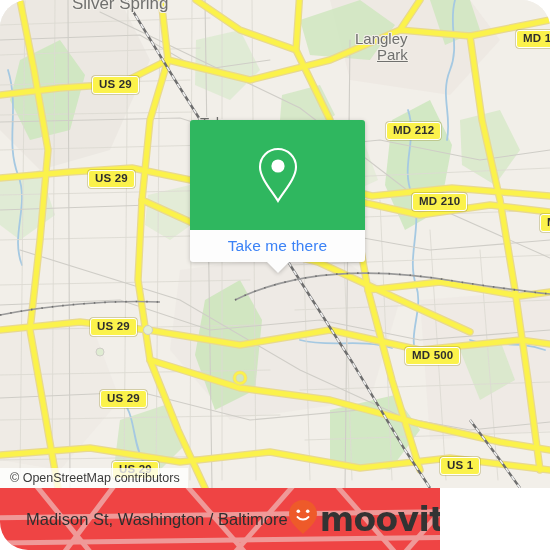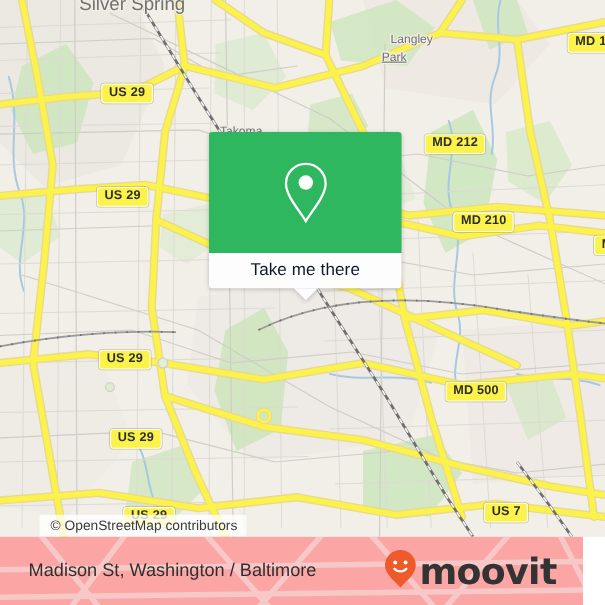--- a/index.html
+++ b/index.html
@@ -11,20 +11,21 @@
     font-family: "Liberation Sans", sans-serif;
     background: #ffffff;
   }
 
   #app {
     position: relative;
     width: 550px;
     height: 550px;
     overflow: hidden;
     background: #ffffff;
+    border-radius: 28px;
   }
 
   
   #map {
     position: absolute;
     left: 0;
     top: 0;
     width: 550px;
     height: 488px;
     overflow: hidden;
@@ -45,21 +46,21 @@
     font-family: "Liberation Sans", sans-serif;
     white-space: nowrap;
     text-shadow:
        1.1px 0 0 #f2efe9, -1.1px 0 0 #f2efe9,
        0 1.1px 0 #f2efe9, 0 -1.1px 0 #f2efe9,
        0.8px 0.8px 0 #f2efe9, -0.8px 0.8px 0 #f2efe9,
        0.8px -0.8px 0 #f2efe9, -0.8px -0.8px 0 #f2efe9;
     pointer-events: none;
   }
   .place-label.big   { font-size: 17px; }
-  .place-label.mid   { font-size: 11px; }
+  .place-label.mid   { font-size: 15px; }
 
   
   .shield {
     position: absolute;
     background: #fbf24b;
     border: 1.6px solid #ffffff;
     border-radius: 3px;
     color: #2e2e2e;
     font-family: "Liberation Sans", sans-serif;
     font-size: 11.5px;
@@ -79,21 +80,20 @@
     bottom: 0;
     height: 20px;
     padding: 0 8px 0 10px;
     display: flex;
     align-items: center;
     background: rgba(255,255,255,0.78);
     color: #3b3b3b;
     font-size: 12.5px;
     font-family: "Liberation Sans", sans-serif;
     white-space: nowrap;
-    margin-left: 36px;
   }
 
   
   #popup {
     position: absolute;
     left: 190px;
     top: 120px;
     width: 175px;
     z-index: 40;
     filter: drop-shadow(0 1px 2px rgba(0,0,0,0.22));
@@ -116,21 +116,21 @@
     width: 100%;
     height: 32px;
     background: #fdfdfd;
     border-radius: 0 0 3px 3px;
     display: flex;
     align-items: center;
     justify-content: center;
   }
 
   #popup-cta-label {
-    color: #0f172a;
+    color: #3b82f6;
     font-size: 15.5px;
     font-family: "Liberation Sans", sans-serif;
     letter-spacing: 0.1px;
   }
 
   #popup-tail {
     position: absolute;
     left: 50%;
     transform: translateX(-50%);
     bottom: -11px;
@@ -139,23 +139,23 @@
     border-left: 11px solid transparent;
     border-right: 11px solid transparent;
     border-top: 11px solid #fdfdfd;
   }
 
   
   #footer-bar {
     position: absolute;
     left: 0;
     top: 488px;
-    width: 530px;
+    width: 440px;
     height: 62px;
-    background: #fca5a5;
+    background: #ef4444;
     display: flex;
     align-items: center;
     justify-content: space-between;
     padding: 0 24px 0 26px;
     box-sizing: border-box;
     overflow: hidden;
   }
 
   #footer-watermark {
     position: absolute;
@@ -355,33 +355,33 @@
         <path class="raildash" stroke-width="1.3" d="M470 420 L500 460 L520 488"></path>
       </g>
     </svg>
 
     <div class="place-label big" style="left:72px; top:-6px;">Silver Spring</div>
 
     <div class="place-label mid" style="left:200px; top:114px;">Takoma</div>
 
     <div class="place-label mid" style="left:355px; top:30px;">Langley</div>
 
-    <div class="place-label mid" style="left:347px; top:46px;text-decoration:underline;">Park</div>
+    <div class="place-label mid" style="left:377px; top:46px;text-decoration:underline;">Park</div>
 
     <div class="shield" style="left:92px;  top:76px;">US 29</div>
     <div class="shield" style="left:88px;  top:170px;">US 29</div>
     <div class="shield" style="left:90px;  top:318px;">US 29</div>
     <div class="shield" style="left:100px; top:390px;">US 29</div>
     <div class="shield" style="left:112px; top:461px;">US 29</div>
     <div class="shield" style="left:516px; top:30px;">MD 19</div>
     <div class="shield" style="left:386px; top:122px;">MD 212</div>
     <div class="shield" style="left:412px; top:193px;">MD 210</div>
     <div class="shield" style="left:540px; top:214px;">MD</div>
     <div class="shield" style="left:405px; top:347px;">MD 500</div>
-    <div class="shield" style="left:440px; top:457px;">US 7</div>
+    <div class="shield" style="left:440px; top:457px;">US 1</div>
 
     <div id="osm-attribution">
       <span>© OpenStreetMap contributors</span>
     </div>
 
     <div id="popup">
       <div id="popup-green">
         <span id="popup-pin-icon">
           <svg width="46" height="60" viewBox="0 0 46 60" xmlns="http://www.w3.org/2000/svg">
             <path d="M23 4 C 13 4, 5 12, 5 22 C 5 33, 17 46, 23 56 C 29 46, 41 33, 41 22 C 41 12, 33 4, 23 4 Z" fill="none" stroke="#ffffff" stroke-width="2.1"></path>

